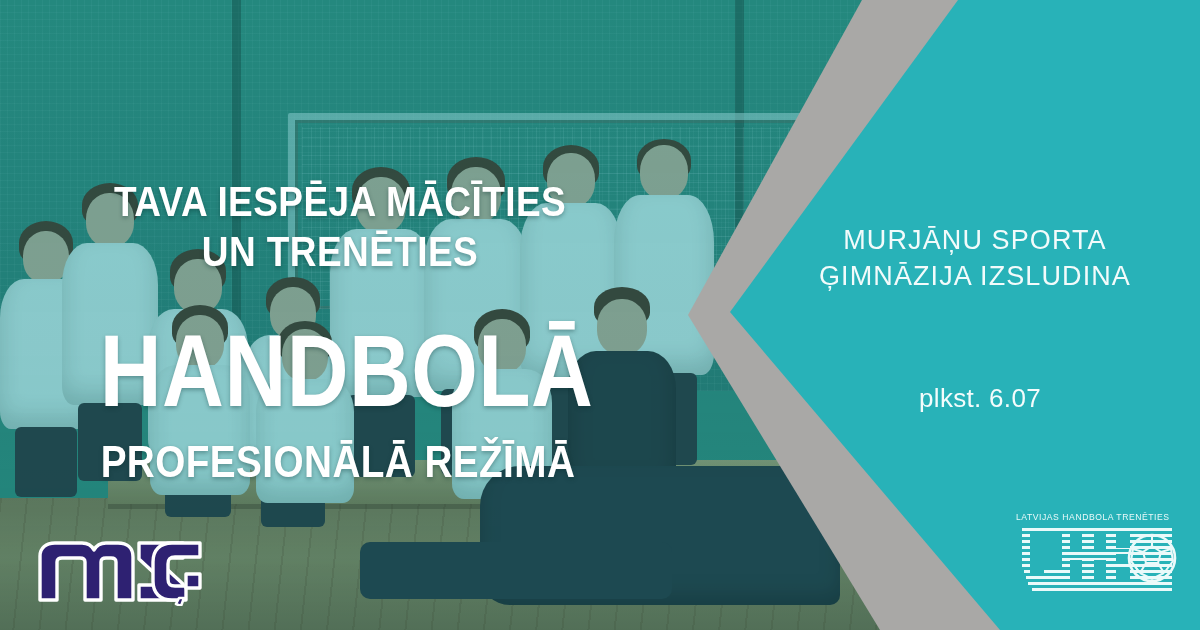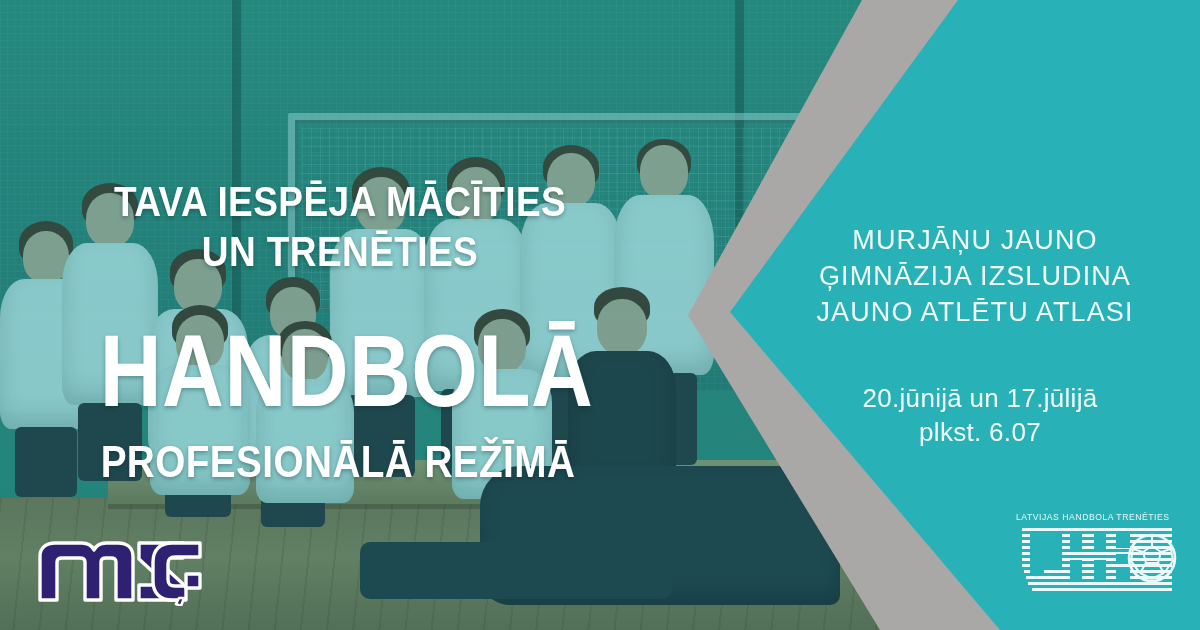--- a/index.html
+++ b/index.html
@@ -232,26 +232,24 @@
   </svg>
 
   <div class="headline">
     <div class="hl-1">TAVA IESPĒJA MĀCĪTIES</div>
     <div class="hl-2">UN TRENĒTIES</div>
     <div class="hl-big">HANDBOLĀ</div>
     <div class="hl-3">PROFESIONĀLĀ REŽĪMĀ</div>
   </div>
 
   <div class="right-text">
-    <div>MURJĀŅU JAUNO</div>
+    <div>MURJĀŅU SPORTA</div>
     <div>ĢIMNĀZIJA IZSLUDINA</div>
-    <div>JAUNO ATLĒTU ATLASI</div>
   </div>
   <div class="right-date">
-    <div>20.jūnijā un 17.jūlijā</div>
     <div>plkst. 6.07</div>
   </div>
 
   <svg class="msg-logo" viewBox="0 0 168 72">
     <g fill="#2e2172" stroke="#ffffff" stroke-width="3.4" stroke-linejoin="round">
 
       <path d="M4,66 L4,22 C4,14 10,9 19,9 L46,9 C52,9 56,12 58,16 C60,12 64,9 70,9
                L82,9 C91,9 97,14 97,23 L97,66 L80,66 L80,28 C80,25 78,24 75,24
                L70,24 C67,24 65,25 65,28 L65,66 L49,66 L49,28 C49,25 47,24 44,24
                L26,24 C23,24 21,25 21,28 L21,66 Z"></path>

